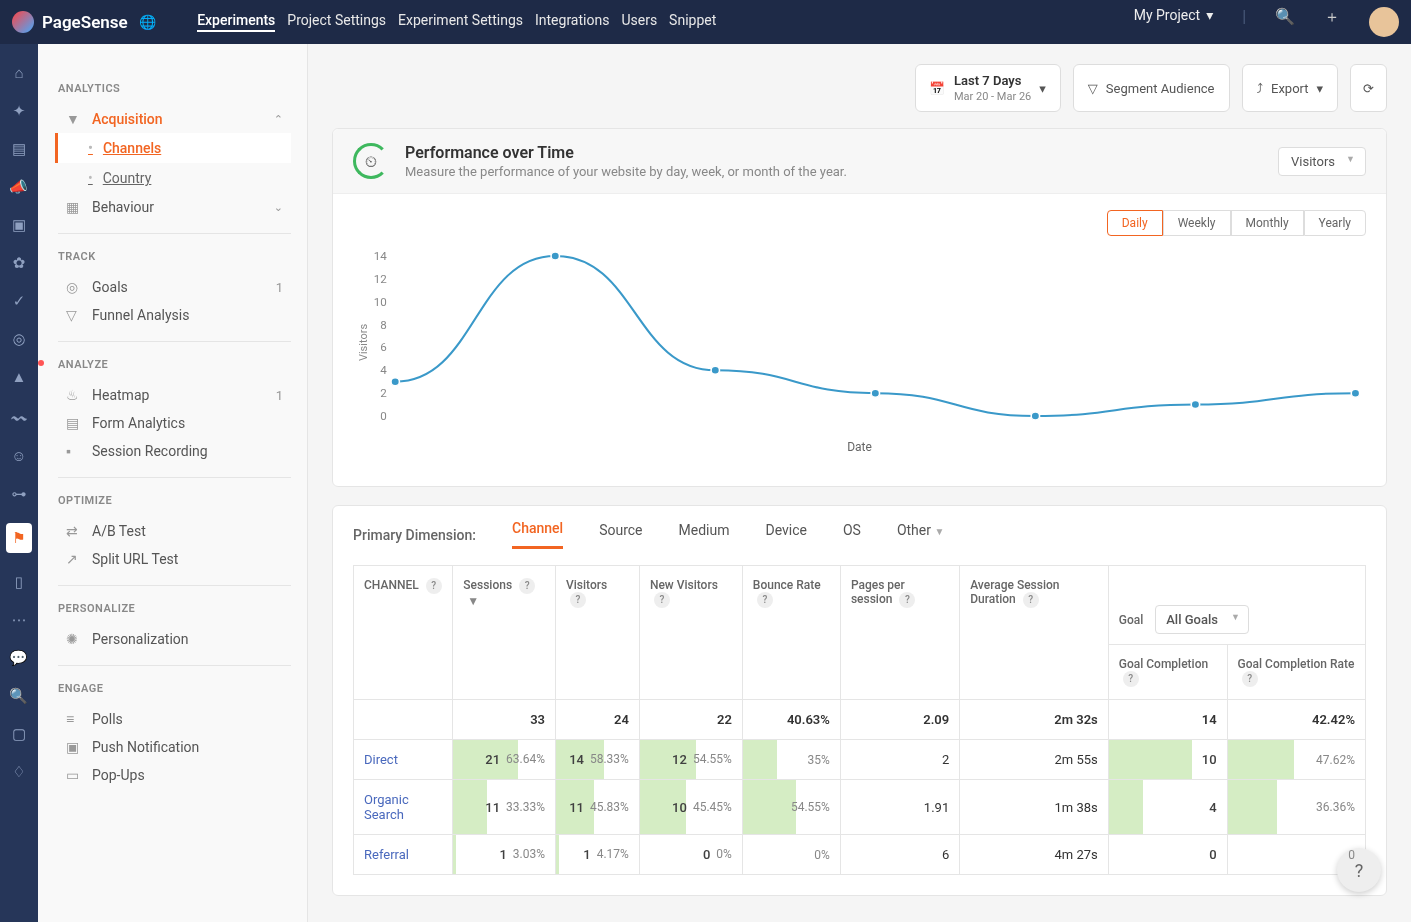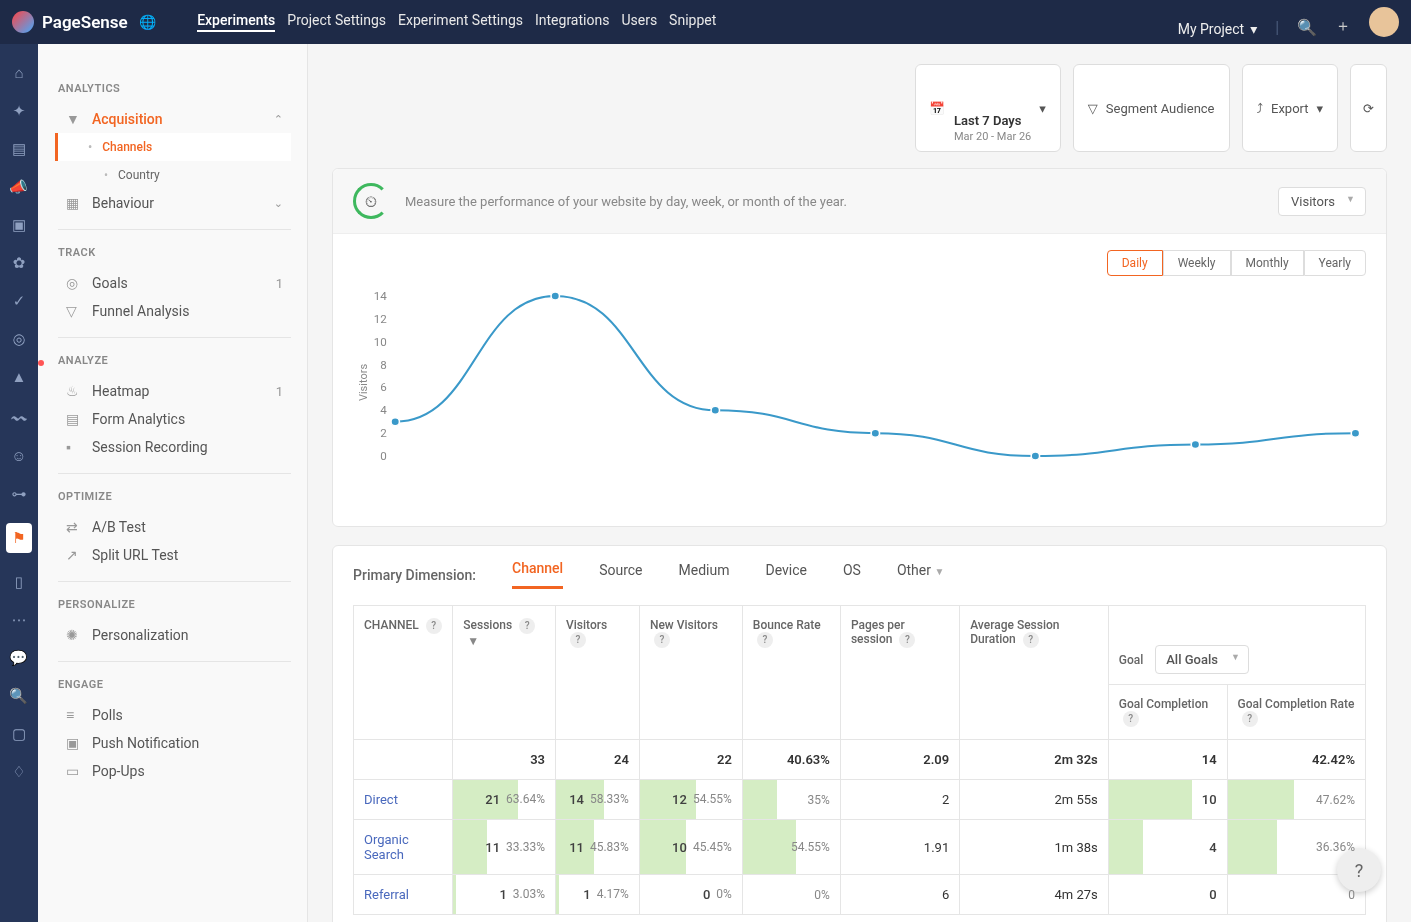--- a/index.html
+++ b/index.html
@@ -6,48 +6,48 @@
 body { font-family: -apple-system, BlinkMacSystemFont, "Segoe UI", Roboto, sans-serif; background: #f5f5f5; color: #333; }
 
 .topbar { background: #1e2a47; height: 44px; display: flex; align-items: center; padding: 0 12px; gap: 16px; }
 .logo-area { display: flex; align-items: center; gap: 8px; }
 .logo-icon { width: 22px; height: 22px; border-radius: 50%; background: linear-gradient(135deg,#f44,#4af); }
 .logo-text { color: #fff; font-weight: 600; font-size: 17px; }
 .globe-icon { color: #ccc; font-size: 14px; margin-left: 4px; }
 .top-tabs { display: flex; gap: 12px; margin-left: 24px; }
 .top-tab { color: #e8e8e8; font-size: 14px; cursor: pointer; padding-bottom: 2px; }
 .top-tab.active { color: #fff; border-bottom: 2px solid #fff; font-weight: 500; }
-.top-right { margin-left: auto; display: flex; align-items: flex-end; gap: 18px; color: #eee; }
+.top-right { margin-left: auto; display: flex; align-items: flex-start; gap: 29px; color: #eee; }
 .project-sel { font-size: 14px; display: flex; align-items: center; gap: 6px; cursor: pointer; }
 .top-icon { color: #ccc; font-size: 16px; cursor: pointer; }
 .avatar { width: 30px; height: 30px; border-radius: 50%; background: #e8c49a; }
 
 .shell { display: flex; height: calc(100vh - 44px); }
 .rail { width: 38px; background: #263659; display: flex; flex-direction: column; align-items: center; padding-top: 20px; gap: 20px; }
 .rail-icon { color: #8fa0c0; font-size: 15px; cursor: pointer; }
 .rail-icon.active { background: #fff; color: #f26522; border-radius: 4px; padding: 6px; }
 .rail-dot { width: 6px; height: 6px; background: #f55; border-radius: 50%; position: absolute; margin-left: 12px; margin-top: -8px; }
 
 .sidebar { width: 270px; background: #f9f9f9; border-right: 1px solid #e5e5e5; padding: 22px 16px 0 20px; overflow-y: auto; }
 .side-section { color: #888; font-size: 11px; font-weight: 600; letter-spacing: 0.5px; margin: 16px 0 10px; }
 .side-item { display: flex; align-items: center; gap: 10px; padding: 6px 8px; cursor: pointer; color: #555; font-size: 14px; border-radius: 4px; }
 .side-item.expanded { color: #f26522; font-weight: 500; }
 .side-item .chev { margin-left: auto; color: #999; font-size: 11px; }
 .side-item .count { margin-left: auto; color: #999; font-size: 13px; }
 .side-sub { margin-left: 20px; }
-.side-sub-item { display: flex; align-items: center; gap: 10px; padding: 7px 26px; cursor: pointer; color: #666; font-size: 12px; }
+.side-sub-item { display: flex; align-items: center; gap: 10px; padding: 7px 10px; cursor: pointer; color: #666; font-size: 14px; text-decoration: underline; }
 .side-sub-item::before { content: "•"; color: #bbb; }
 .side-sub-item.active { color: #f26522; font-weight: 500; background: #fff; border-left: 3px solid #f26522; margin-left: -23px; padding-left: 30px; }
 .side-divider { border-top: 1px solid #e5e5e5; margin: 12px 0; }
 .side-icon { color: #999; font-size: 14px; width: 16px; }
 
 .main { flex: 1; overflow: auto; padding: 20px 24px; }
 .toolbar { display: flex; justify-content: flex-end; gap: 12px; margin-bottom: 16px; }
 .tool-btn { background: #fff; border: 1px solid #ddd; border-radius: 6px; padding: 8px 14px; display: flex; align-items: center; gap: 8px; cursor: pointer; font-size: 13px; color: #555; }
-.tool-btn .primary { font-weight: 600; color: #333; font-size: 13px; display: block; margin-top: 40px; }
+.tool-btn .primary { font-weight: 600; color: #333; font-size: 13px; display: block; }
 .tool-btn .secondary { font-size: 11px; color: #888; }
 .tool-btn.icon-only { padding: 10px 12px; }
 
 .panel { background: #fff; border: 1px solid #e5e5e5; border-radius: 6px; margin-bottom: 18px; }
 .perf-header { background: #f7f7f7; padding: 14px 20px; display: flex; align-items: center; gap: 16px; border-bottom: 1px solid #eee; border-radius: 6px 6px 0 0; }
 .perf-icon { width: 36px; height: 36px; border: 3px solid #3eb85e; border-right-color: transparent; border-radius: 50%; display: flex; align-items: center; justify-content: center; color: #555; }
 .perf-text h3 { font-size: 16px; color: #333; font-weight: 600; margin-bottom: 2px; }
 .perf-text p { font-size: 13px; color: #888; text-align: center; }
 .perf-select { margin-left: auto; background: #fff; border: 1px solid #ddd; padding: 6px 30px 6px 12px; border-radius: 4px; font-size: 13px; color: #555; cursor: pointer; position: relative; }
 .perf-select::after { content: "▼"; position: absolute; right: 10px; color: #aaa; font-size: 9px; }
@@ -241,20 +241,21 @@
       </div>
       <div class="tool-btn icon-only">
         <span>⟳</span>
       </div>
     </div>
 
     <div class="panel">
       <div class="perf-header">
         <div class="perf-icon">⏲</div>
         <div class="perf-text">
+          <h3>Performance over Time</h3>
           <p>Measure the performance of your website by day, week, or month of the year.</p>
         </div>
         <div class="perf-select">
           <span>Visitors</span>
         </div>
       </div>
       <div class="chart-body">
         <div class="freq-tabs">
           <div class="freq-tab active">Daily</div>
           <div class="freq-tab">Weekly</div>
@@ -274,20 +275,21 @@
               <text x="32" y="14" font-size="11" fill="#888" text-anchor="end">14</text>
               <path d="M 40 135.71428571428572 C 115.83333333333333 135.71428571428572, 115.83333333333333 10, 191.66666666666666 10 C 267.5 10, 267.5 124.28571428571429, 343.3333333333333 124.28571428571429 C 419.16666666666663 124.28571428571429, 419.16666666666663 147.14285714285717, 495 147.14285714285717 C 570.8333333333333 147.14285714285717, 570.8333333333333 170, 646.6666666666666 170 C 722.5 170, 722.5 158.57142857142858, 798.3333333333334 158.57142857142858 C 874.1666666666667 158.57142857142858, 874.1666666666667 147.14285714285717, 950 147.14285714285717" fill="none" stroke="#3a99c9" stroke-width="2"></path>
               <circle cx="40" cy="135.71428571428572" r="4" fill="#3a99c9" stroke="#fff" stroke-width="1.5"></circle>
               <circle cx="191.66666666666666" cy="10" r="4" fill="#3a99c9" stroke="#fff" stroke-width="1.5"></circle>
               <circle cx="343.3333333333333" cy="124.28571428571429" r="4" fill="#3a99c9" stroke="#fff" stroke-width="1.5"></circle>
               <circle cx="495" cy="147.14285714285717" r="4" fill="#3a99c9" stroke="#fff" stroke-width="1.5"></circle>
               <circle cx="646.6666666666666" cy="170" r="4" fill="#3a99c9" stroke="#fff" stroke-width="1.5"></circle>
               <circle cx="798.3333333333334" cy="158.57142857142858" r="4" fill="#3a99c9" stroke="#fff" stroke-width="1.5"></circle>
               <circle cx="950" cy="147.14285714285717" r="4" fill="#3a99c9" stroke="#fff" stroke-width="1.5"></circle>
             </svg>
+          <div class="x-title">Date</div>
         </div>
       </div>
     </div>
 
     <div class="panel">
       <div class="dim-tabs">
         <span class="dim-label">Primary Dimension:</span>
         <span class="dim-tab active">Channel</span>
         <span class="dim-tab">Source</span>
         <span class="dim-tab">Medium</span>

